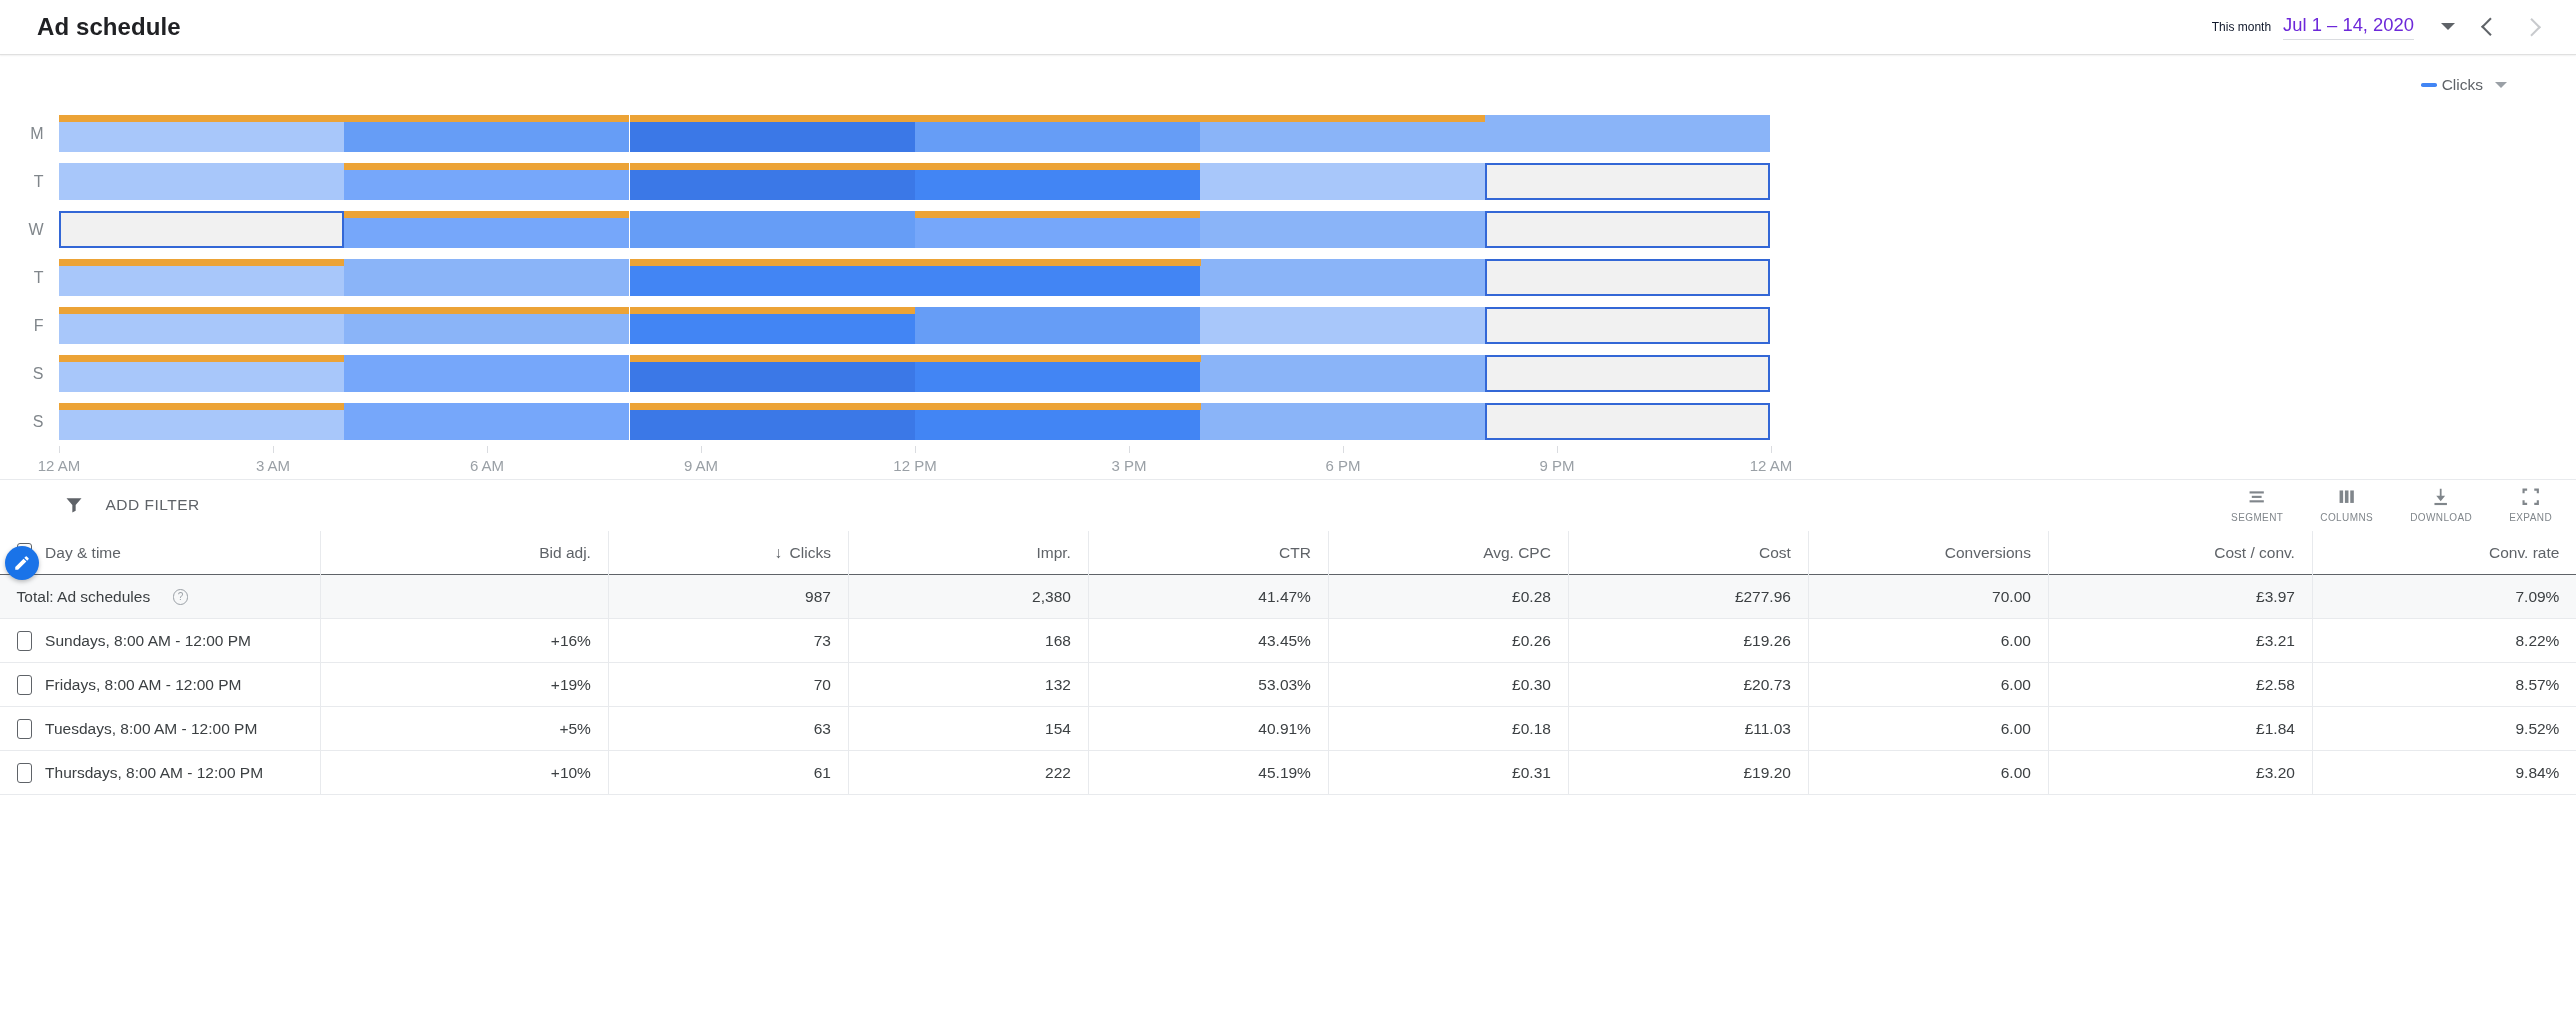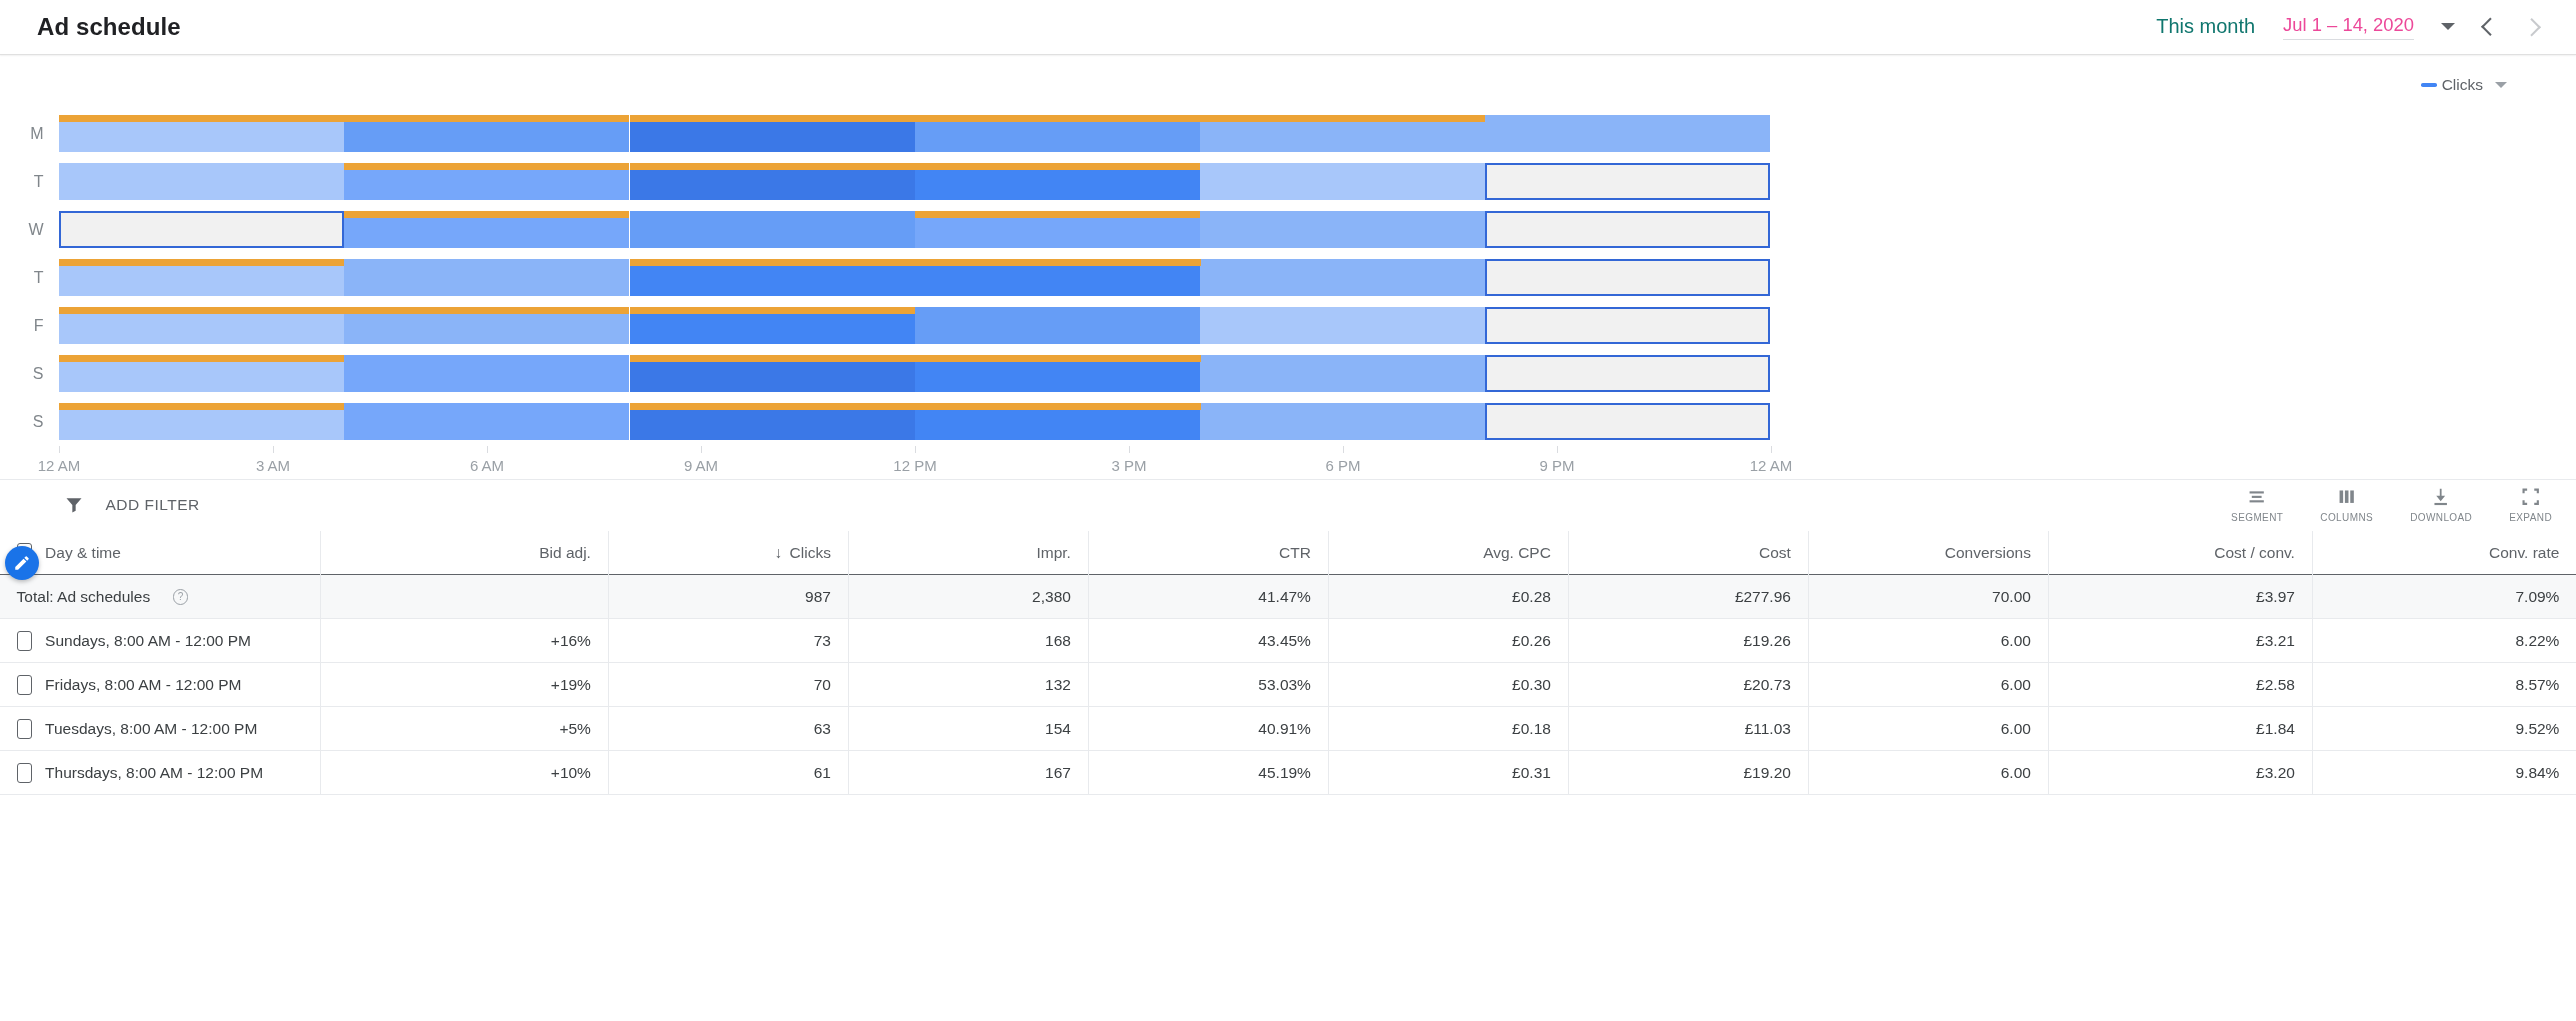--- a/index.html
+++ b/index.html
@@ -18,23 +18,23 @@
     display: flex; align-items: center;
     padding: 0 33px 0 37px;
     box-shadow: 0 0.6px 1.2px rgba(0,0,0,.06);
   }
   .page-title {
     font-size: 24px; font-weight: 700; color: #202124; letter-spacing: 0.1px;
   }
   .header-right {
     margin-left: auto; display: flex; align-items: center; gap: 0;
   }
-  .range-preset { font-size: 20px; color: #0f766e; margin-right: 28px; }
+  .range-preset { font-size: 12px; color: #0f172a; margin-right: 12px; }
   .range-value-wrap { position: relative; padding-bottom: 4.8px; }
-  .range-value { font-size: 18.4px; color: #ec4899; }
+  .range-value { font-size: 18.4px; color: #6d28d9; }
   .range-underline {
     position: absolute; left: 0; right: 0; bottom: 0; height: 1.2px; background: #dadce0;
   }
   .caret-down {
     margin-left: 27px;
     width: 0; height: 0;
     border-left: 7.7px solid transparent;
     border-right: 7.7px solid transparent;
     border-top: 7.7px solid #5f6368;
   }
@@ -539,21 +539,21 @@
       </tr>
       <tr class="data-row">
         <td class="col-day">
           <div class="cellflex">
             <span class="checkbox"></span>
             <span>Thursdays, 8:00 AM - 12:00 PM</span>
           </div>
         </td>
         <td class="num">+10%</td>
         <td class="num">61</td>
-        <td class="num">167</td>
+        <td class="num">222</td>
         <td class="num">45.19%</td>
         <td class="num">£0.31</td>
         <td class="num">£19.20</td>
         <td class="num">6.00</td>
         <td class="num">£3.20</td>
         <td class="num">9.84%</td>
       </tr>
     </tbody>
 </table>
 

